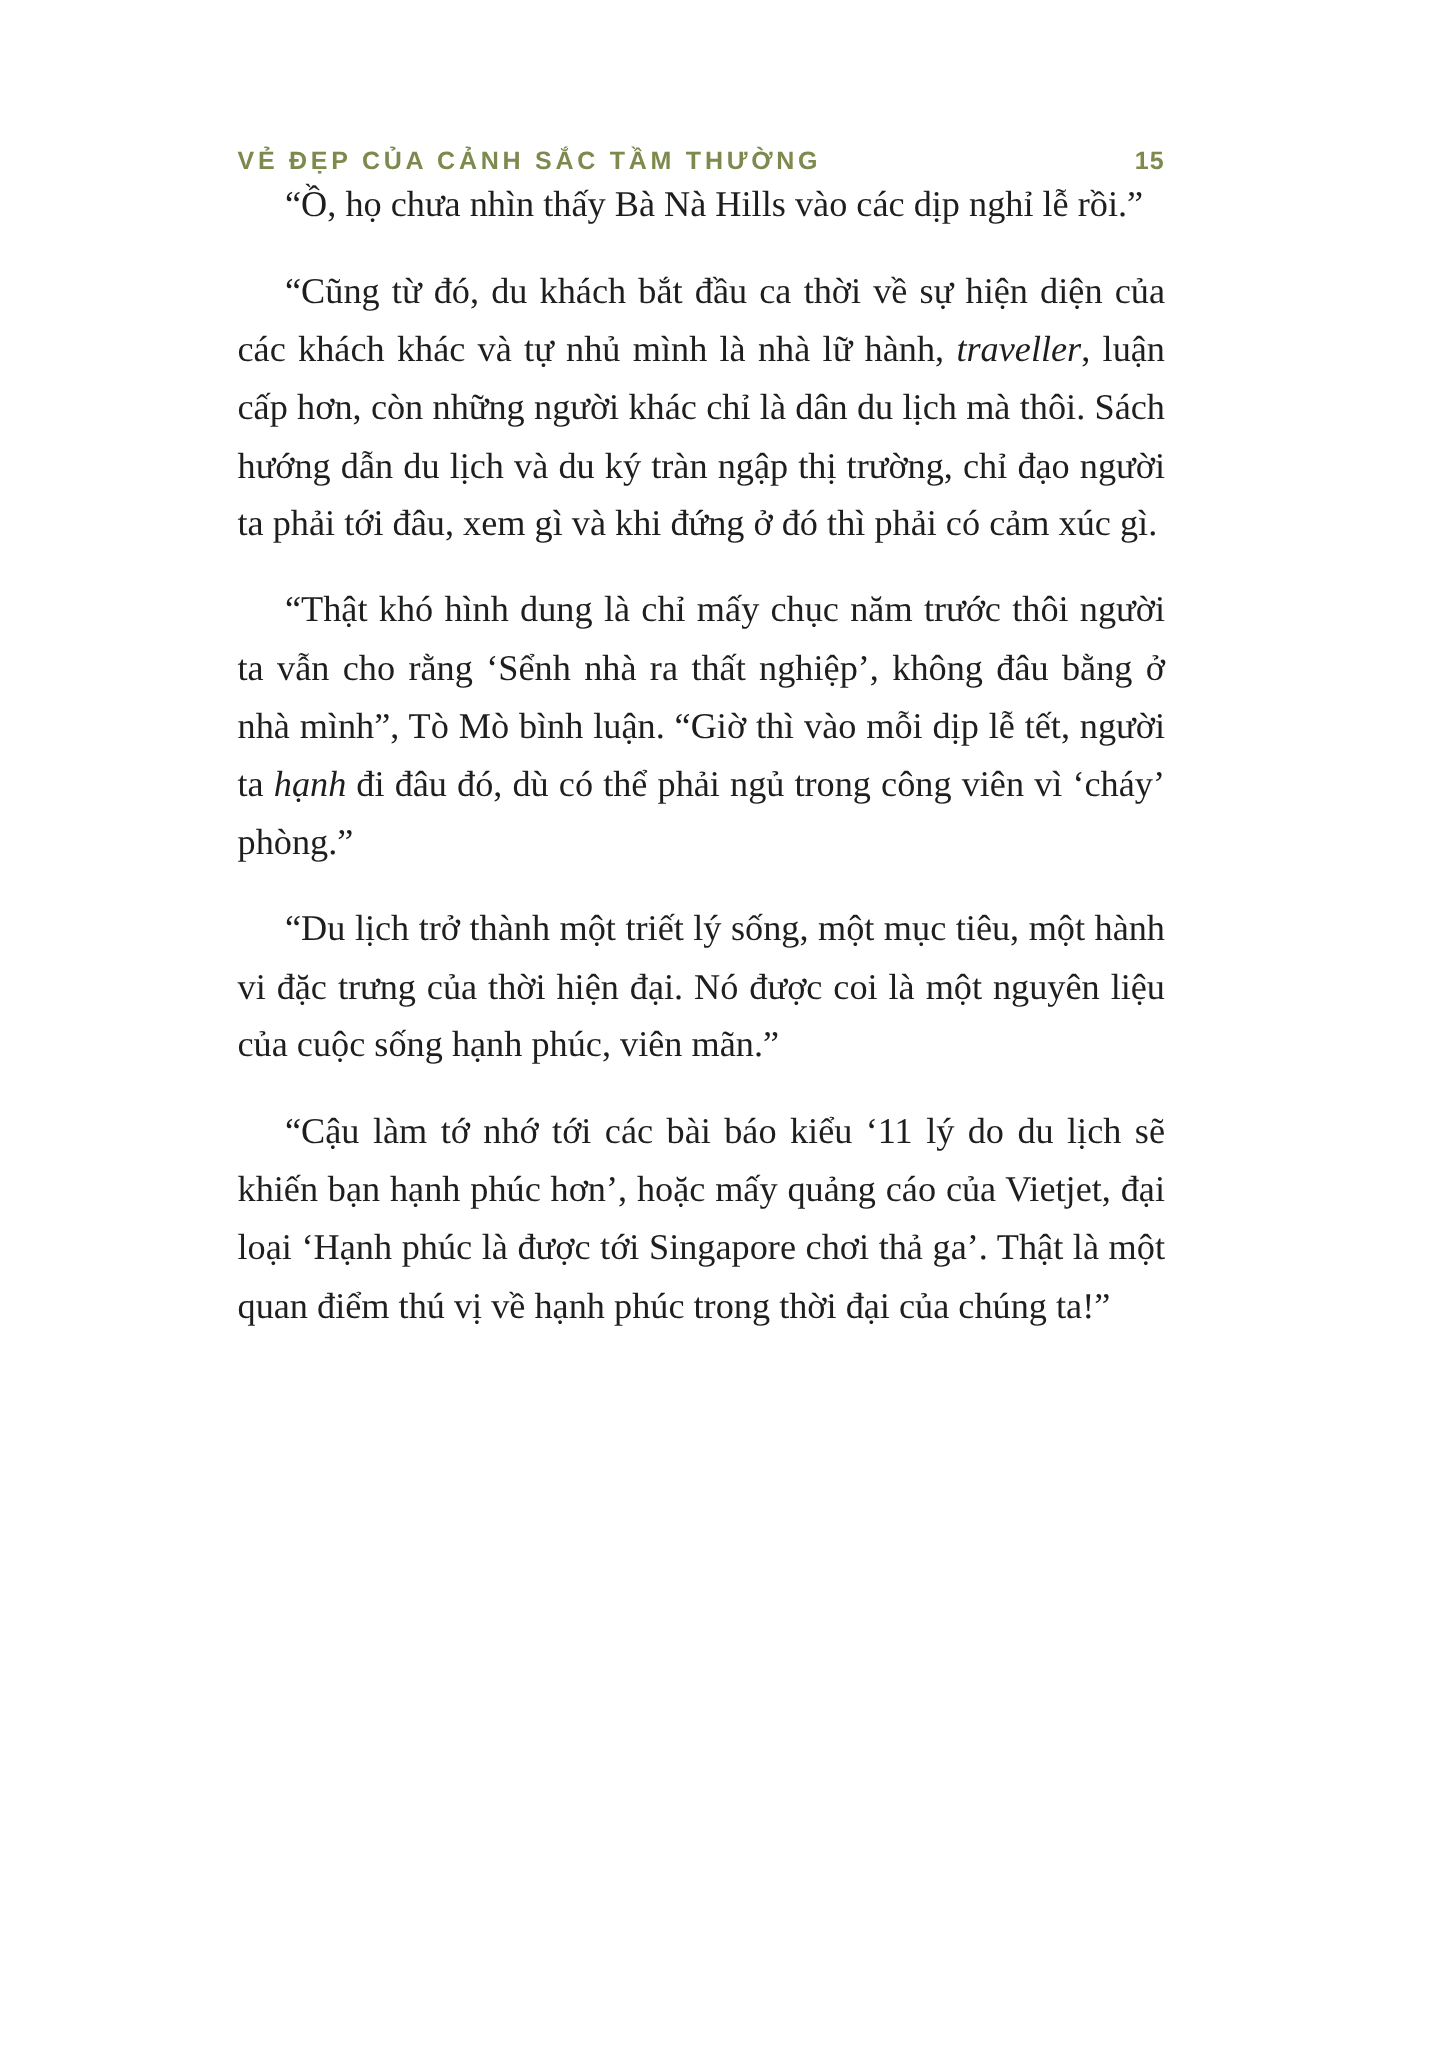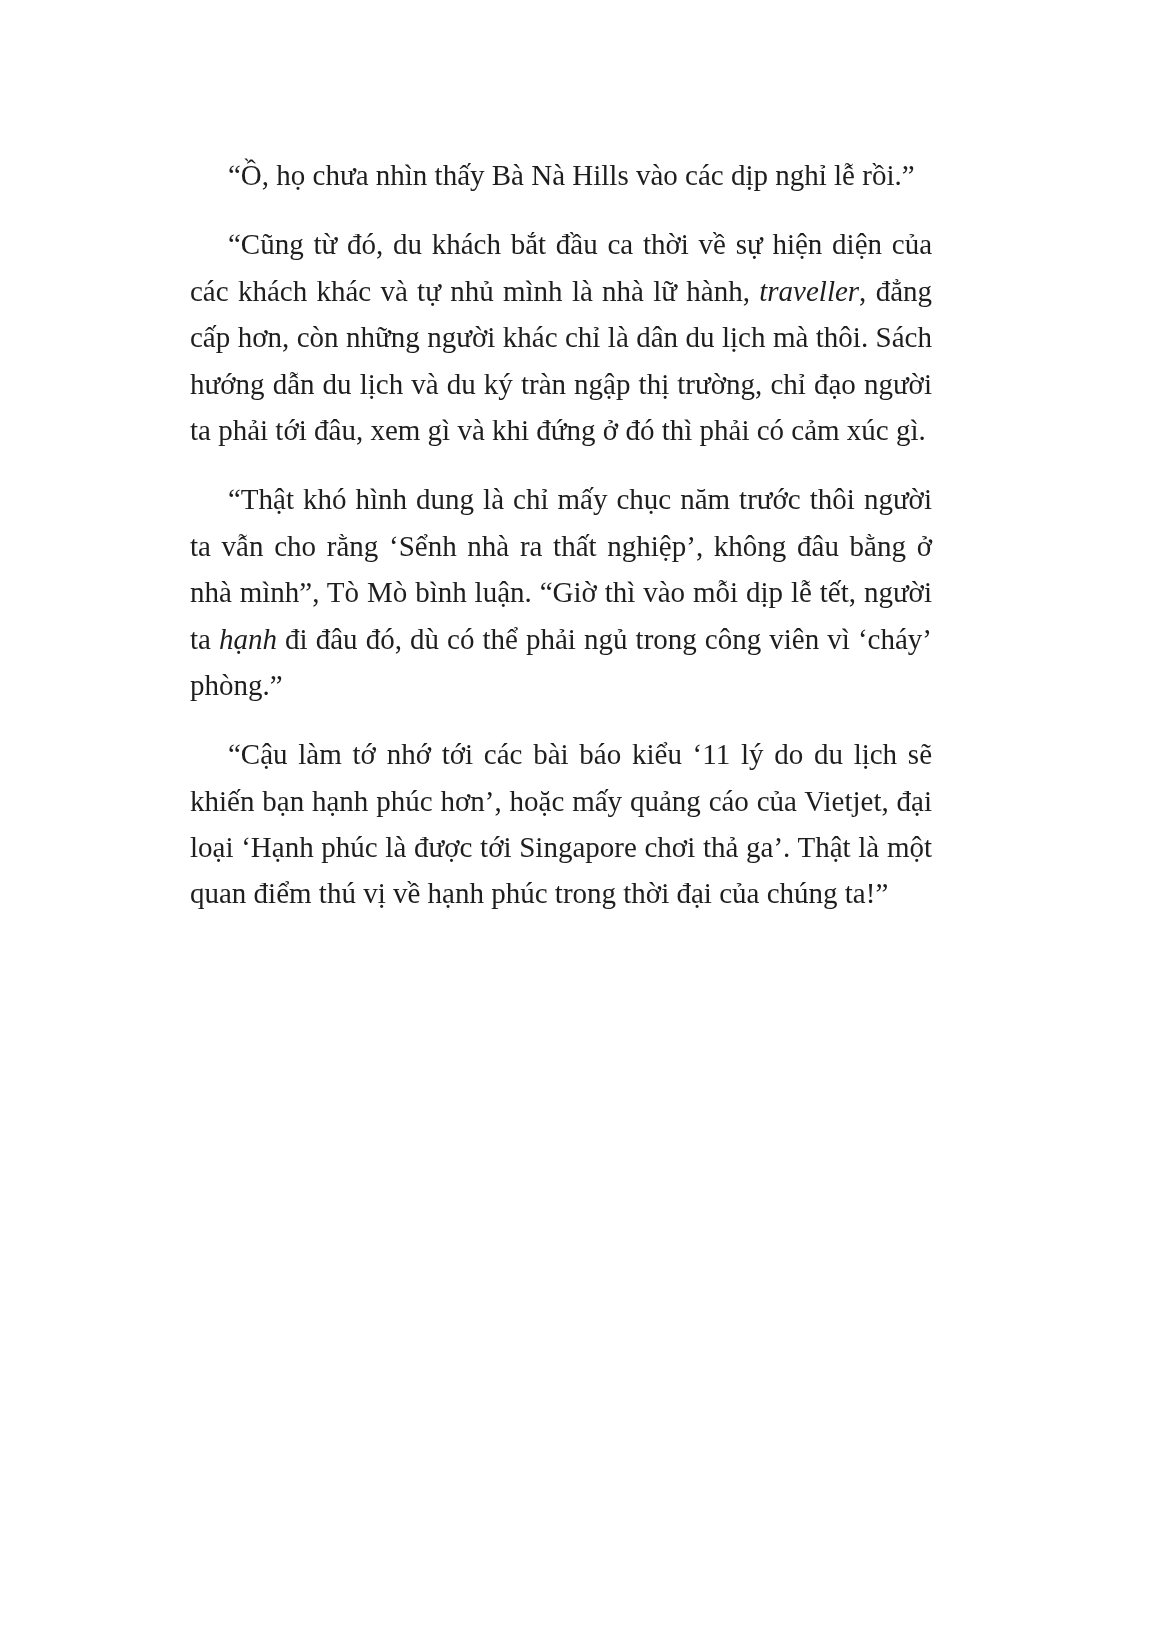--- a/index.html
+++ b/index.html
@@ -25,38 +25,42 @@
     font-family: "Liberation Sans", sans-serif;
     font-weight: 700;
     font-size: 20px;
     letter-spacing: 3px;
     color: var(--accent, #7d8a4d);
   }
   .running-header .page-number {
     letter-spacing: 1px;
   }
   .content {
-    margin-top: 34px;
     text-align: justify;
     font-size: 29px;
     line-height: 1.6;
     color: var(--text, #1e1e1e);
   }
   .content p {
     margin: 0 0 23px 0;
     text-indent: 38px;
   }
   .content .italic {
     font-style: italic;
   }
 </style>
 </head>
 <body>
 
 <div class="page">
+  <div class="running-header">
+    <span class="header-title">VẺ ĐẸP CỦA CẢNH SẮC TẦM THƯỜNG</span>
+    <span class="page-number">15</span>
+  </div>
 
   <div class="content">
       <p><span>“Ồ, họ chưa nhìn thấy Bà Nà Hills vào các dịp nghỉ lễ rồi.”</span></p>
-      <p><span>“Cũng từ đó, du khách bắt đầu ca thời về sự hiện diện của các khách khác và tự nhủ mình là nhà lữ hành, </span><span class="italic">traveller</span><span>, đẳng cấp hơn, còn những người khác chỉ là dân du lịch mà thôi. Sách hướng dẫn du lịch và du ký tràn ngập thị trường, chỉ đạo người ta phải tới đâu, xem gì và khi đứng ở đó thì phải có cảm xúc gì.</span></p>
+      <p><span>“Cũng từ đó, du khách bắt đầu ca thời về sự hiện diện của các khách khác và tự nhủ mình là nhà lữ hành, </span><span class="italic">traveller</span><span>, luận cấp hơn, còn những người khác chỉ là dân du lịch mà thôi. Sách hướng dẫn du lịch và du ký tràn ngập thị trường, chỉ đạo người ta phải tới đâu, xem gì và khi đứng ở đó thì phải có cảm xúc gì.</span></p>
       <p><span>“Thật khó hình dung là chỉ mấy chục năm trước thôi người ta vẫn cho rằng ‘Sểnh nhà ra thất nghiệp’, không đâu bằng ở nhà mình”, Tò Mò bình luận. “Giờ thì vào mỗi dịp lễ tết, người ta </span><span class="italic">hạnh</span><span> đi đâu đó, dù có thể phải ngủ trong công viên vì ‘cháy’ phòng.”</span></p>
+      <p><span>“Du lịch trở thành một triết lý sống, một mục tiêu, một hành vi đặc trưng của thời hiện đại. Nó được coi là một nguyên liệu của cuộc sống hạnh phúc, viên mãn.”</span></p>
       <p><span>“Cậu làm tớ nhớ tới các bài báo kiểu ‘11 lý do du lịch sẽ khiến bạn hạnh phúc hơn’, hoặc mấy quảng cáo của Vietjet, đại loại ‘Hạnh phúc là được tới Singapore chơi thả ga’. Thật là một quan điểm thú vị về hạnh phúc trong thời đại của chúng ta!”</span></p>
     </div>
 </div>
 
 </body></html>

